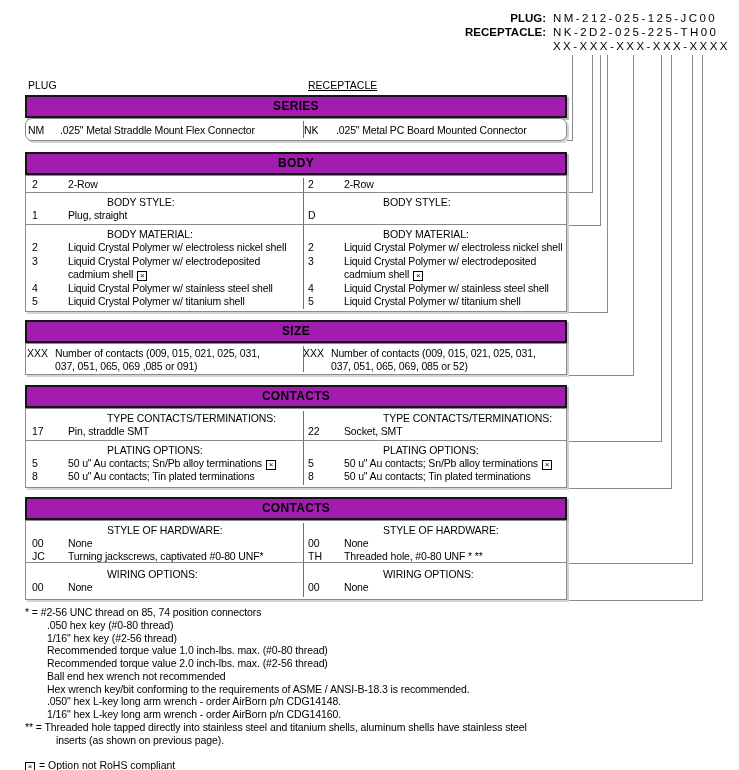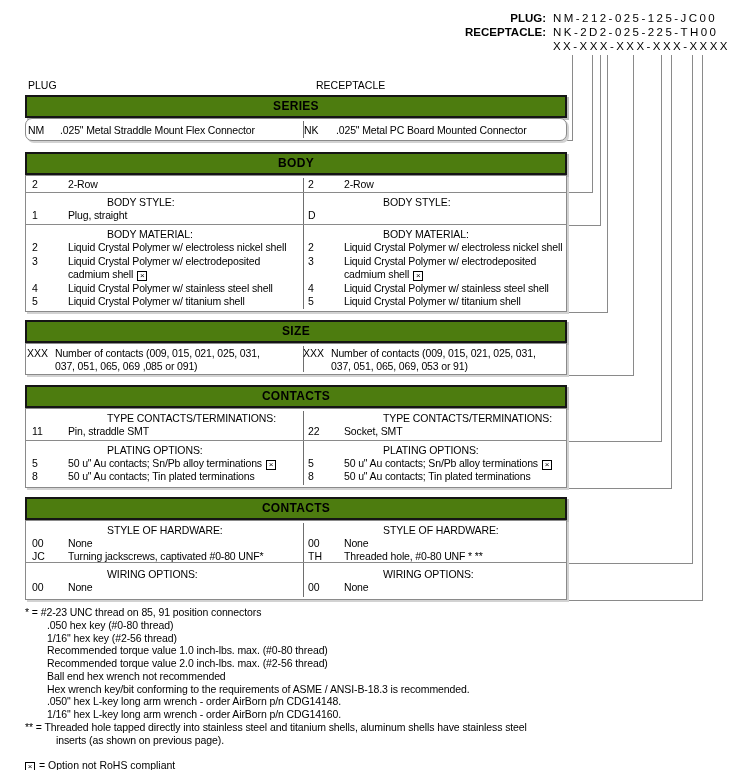--- a/index.html
+++ b/index.html
@@ -14,21 +14,21 @@
   
   .lv,.lh{position:absolute;background:#8a8a8a;}
   .lv{width:1px;}
   .lh{height:1px;}
 
   
   .coltitle{position:absolute;font-size:10.5px;}
 
   
   .hdr-box{position:absolute;left:25px;width:538px;height:19px;border:2px solid #151515;
-           background:#4d7c0f;box-shadow:2px 2px 0 #bdbdbd;text-align:center;
+           background:#a21caf;box-shadow:2px 2px 0 #bdbdbd;text-align:center;
            font-weight:bold;font-size:12px;line-height:19px;letter-spacing:.3px;}
 
   
   .content-box{position:absolute;left:25px;width:540px;border:1px solid #8a8a8a;
                background:#fff;box-shadow:2px 2px 0 #d2d2d2;}
   .vdiv{position:absolute;left:277px;top:2px;bottom:2px;width:1px;background:#6e6e6e;}
   .rowx{position:relative;box-sizing:border-box;border-bottom:1px solid #8a8a8a;overflow:hidden;}
   .rowx.last{border-bottom:none;}
   .cols{display:flex;height:100%;box-sizing:border-box;}
   .col{width:270px;box-sizing:border-box;}
@@ -82,21 +82,21 @@
   <div class="lh" style="top:192px;left:567px;width:26px;"></div>
   <div class="lh" style="top:225px;left:567px;width:34px;"></div>
   <div class="lh" style="top:312px;left:567px;width:41px;"></div>
   <div class="lh" style="top:375px;left:567px;width:67px;"></div>
   <div class="lh" style="top:441px;left:567px;width:95px;"></div>
   <div class="lh" style="top:488px;left:567px;width:105px;"></div>
   <div class="lh" style="top:563px;left:567px;width:126px;"></div>
   <div class="lh" style="top:600px;left:567px;width:136px;"></div>
 
   <div class="coltitle" style="left:28px;top:79px;">PLUG</div>
-  <div class="coltitle" style="left:316px;top:79px;">RECEPTACLE</div>
+  <div class="coltitle" style="left:308px;top:79px;text-decoration:underline;">RECEPTACLE</div>
 
   <div class="hdr-box" style="top:95px;">SERIES</div>
   <div class="content-box" style="top:118px;height:21px;border-radius:7px;">
     <div class="vdiv"></div>
     <div class="rowx last" style="height:21px;">
       <div class="cols pt5">
         <div class="col">
           <div class="entry">
             <span class="code" style="margin-left:2px;flex:0 0 32px;">NM</span>
             <span class="desc">.025" Metal Straddle Mount Flex Connector</span>
@@ -201,36 +201,36 @@
       <div class="cols pt3">
         <div class="col">
           <div class="entry size-entry">
             <span class="code">XXX</span>
             <span class="desc"><span>Number of contacts (009, 015, 021, 025, 031,</span><br><span>037, 051, 065, 069 ,085 or 091)</span></span>
           </div>
         </div>
         <div class="col r">
           <div class="entry size-entry">
             <span class="code">XXX</span>
-            <span class="desc"><span>Number of contacts (009, 015, 021, 025, 031,</span><br><span>037, 051, 065, 069, 053 or 91)</span></span>
+            <span class="desc"><span>Number of contacts (009, 015, 021, 025, 031,</span><br><span>037, 051, 065, 069, 085 or 52)</span></span>
           </div>
         </div>
       </div>
     </div>
   </div>
 
   <div class="hdr-box" style="top:385px;">CONTACTS</div>
   <div class="content-box" style="top:408px;height:78px;">
     <div class="vdiv"></div>
     <div class="rowx" style="height:32px;">
       <div class="cols pt3">
         <div class="col">
           <div class="sublabel">TYPE CONTACTS/TERMINATIONS:</div>
           <div class="entry">
-              <span class="code">11</span>
+              <span class="code">17</span>
               <span class="desc">Pin, straddle SMT</span>
             </div>
         </div>
         <div class="col r">
           <div class="sublabel">TYPE CONTACTS/TERMINATIONS:</div>
           <div class="entry">
               <span class="code">22</span>
               <span class="desc">Socket, SMT</span>
             </div>
         </div>
@@ -307,21 +307,21 @@
           <div class="entry">
               <span class="code">00</span>
               <span class="desc">None</span>
             </div>
         </div>
       </div>
     </div>
   </div>
 
   <div class="footnotes">
-    <div>* = #2-23 UNC thread on 85, 91 position connectors</div>
+    <div>* = #2-56 UNC thread on 85, 74 position connectors</div>
     <div class="fn-ind">.050 hex key (#0-80 thread)</div>
     <div class="fn-ind">1/16" hex key (#2-56 thread)</div>
     <div class="fn-ind">Recommended torque value 1.0 inch-lbs. max. (#0-80 thread)</div>
     <div class="fn-ind">Recommended torque value 2.0 inch-lbs. max. (#2-56 thread)</div>
     <div class="fn-ind">Ball end hex wrench not recommended</div>
     <div class="fn-ind">Hex wrench key/bit conforming to the requirements of ASME / ANSI-B-18.3 is recommended.</div>
     <div class="fn-ind">.050" hex L-key long arm wrench - order AirBorn p/n CDG14148.</div>
     <div class="fn-ind">1/16" hex L-key long arm wrench - order AirBorn p/n CDG14160.</div>
     <div>** = Threaded hole tapped directly into stainless steel and titanium shells, aluminum shells have stainless steel</div>
     <div class="fn-ind2">inserts (as shown on previous page).</div>

